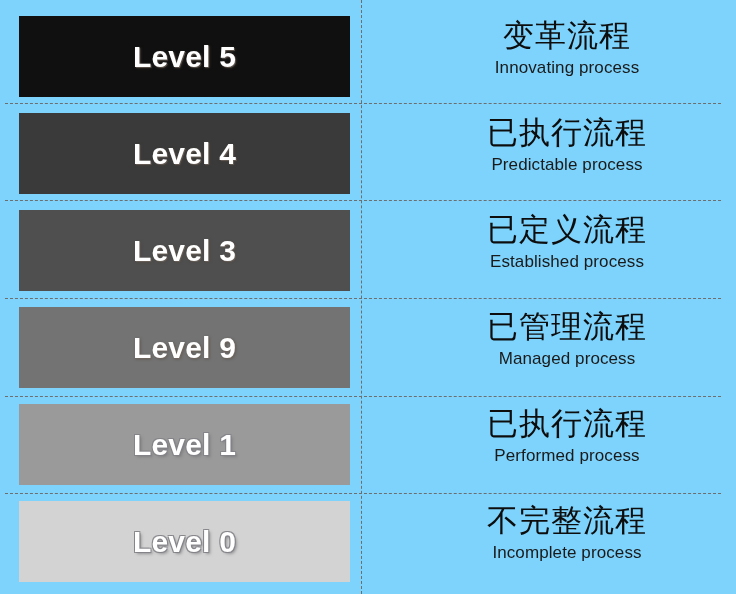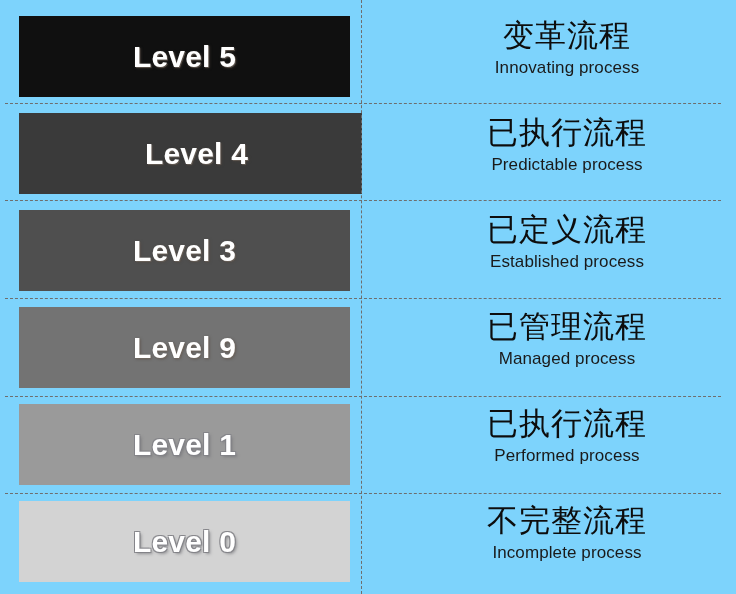--- a/index.html
+++ b/index.html
@@ -130,21 +130,21 @@
       <div class="bar-cell" style="background: rgb(16, 16, 16);">
         <span class="bar-label">Level 5</span>
       </div>
       <div class="text-cell">
         <div class="cn-label">变革流程</div>
         <div class="en-label">Innovating process</div>
       </div>
     </div>
 
     <div class="level-row" style="top:97px;">
-      <div class="bar-cell" style="background: rgb(58, 58, 58); padding-left: 12px;">
+      <div class="bar-cell" style="background: rgb(58, 58, 58);">
         <span class="bar-label">Level 4</span>
       </div>
       <div class="text-cell">
         <div class="cn-label">已执行流程</div>
         <div class="en-label">Predictable process</div>
       </div>
     </div>
 
     <div class="level-row" style="top:194px;">
       <div class="bar-cell" style="background: rgb(79, 79, 79);">

